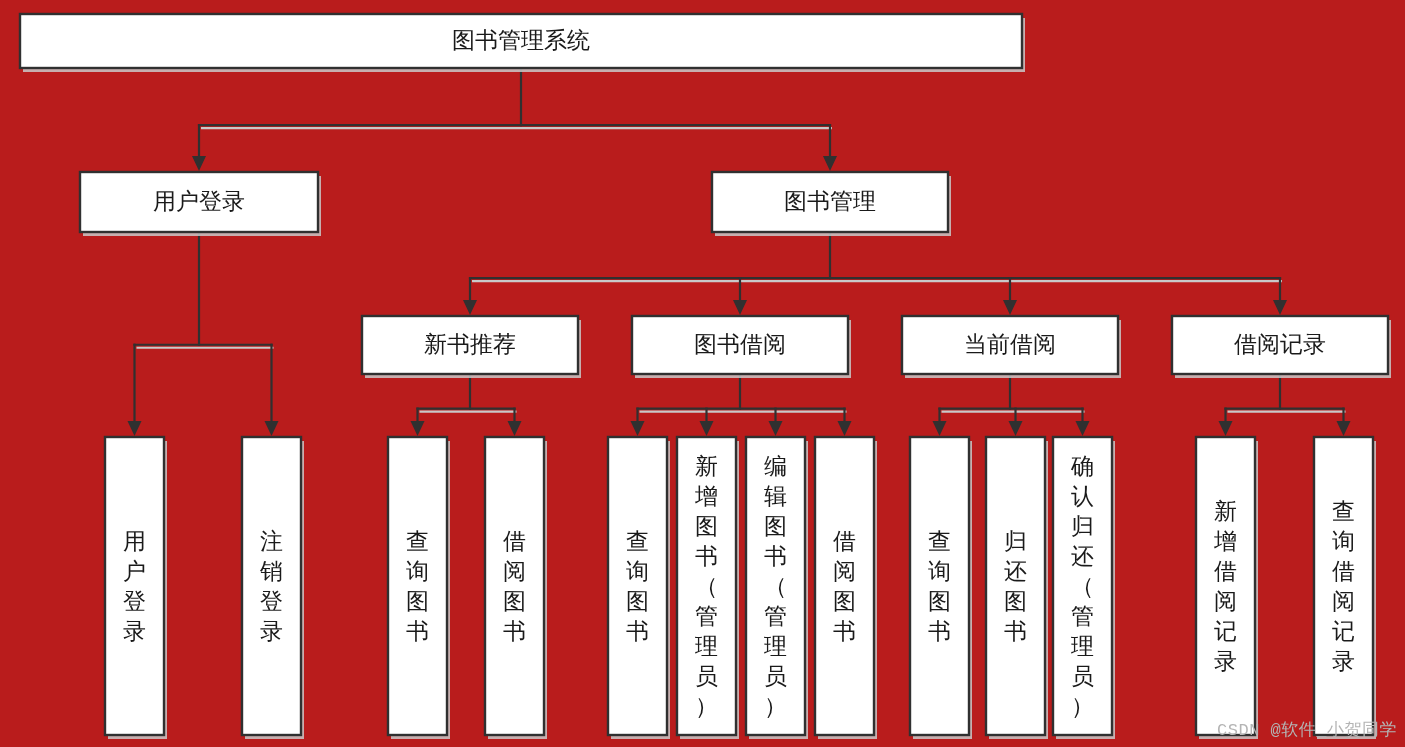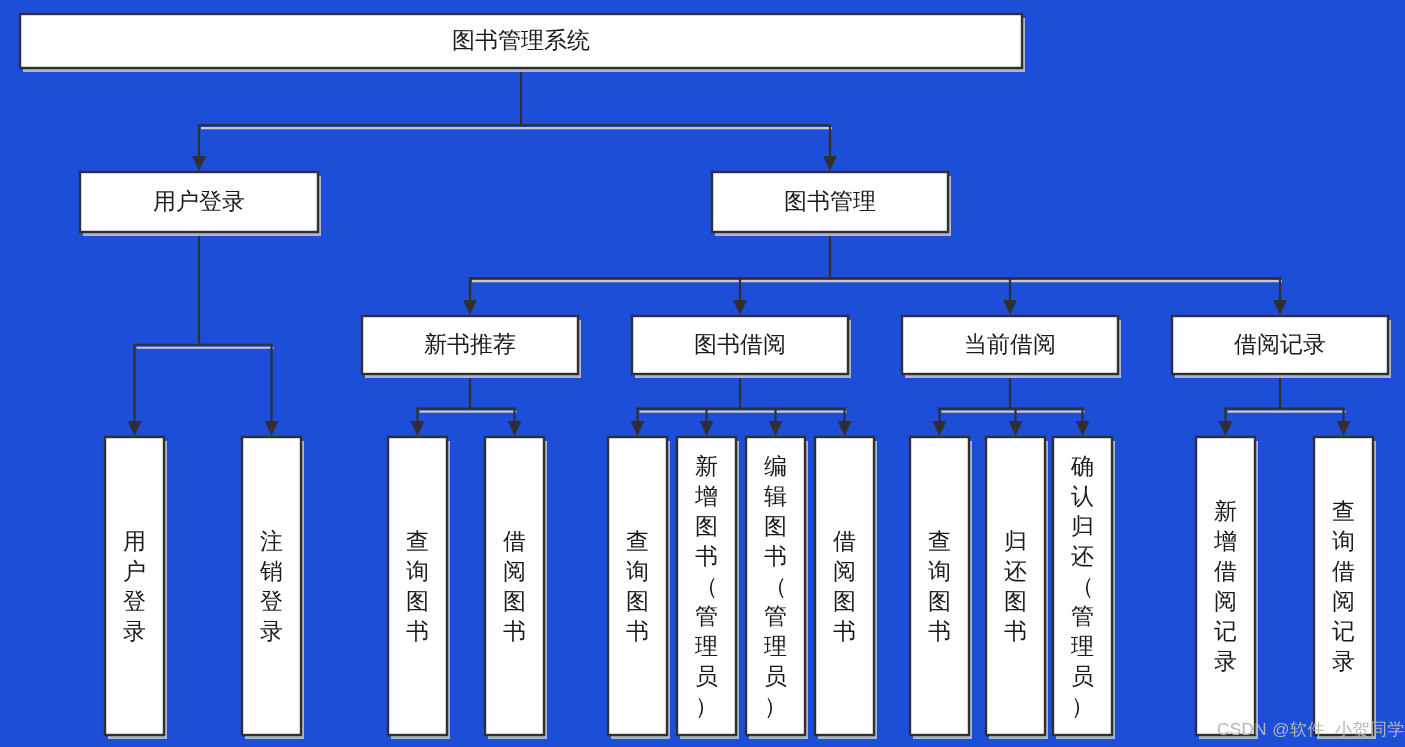--- a/index.html
+++ b/index.html
@@ -7,21 +7,21 @@
     padding: 0;
     background: #ffffff;
   }
   body {
     font-family: "Liberation Sans", "DejaVu Sans", sans-serif;
   }
   #stage {
     position: relative;
     width: 1405px;
     height: 747px;
-    background: #1d4ed8;
+    background: #b91c1c;
     overflow: hidden;
   }
   svg#diagram {
     position: absolute;
     left: 0;
     top: 0;
     width: 1405px;
     height: 747px;
     display: block;
   }
@@ -58,23 +58,23 @@
     dominant-baseline: middle;
   }
   .node-label-v {
     font-family: "Liberation Sans", "DejaVu Sans", sans-serif;
     font-size: 23px;
     fill: #1a1a1a;
     text-anchor: middle;
   }
   .watermark {
     position: absolute;
-    right: 0;
+    right: 8px;
     bottom: 6px;
-    font-family: Liberation Sans, sans-serif;
+    font-family: Liberation Mono, monospace;
     font-size: 17px;
     color: #b4b4b4;
     letter-spacing: 0.5px;
     white-space: nowrap;
     pointer-events: none;
   }
 </style>
 </head>
 <body>
 

